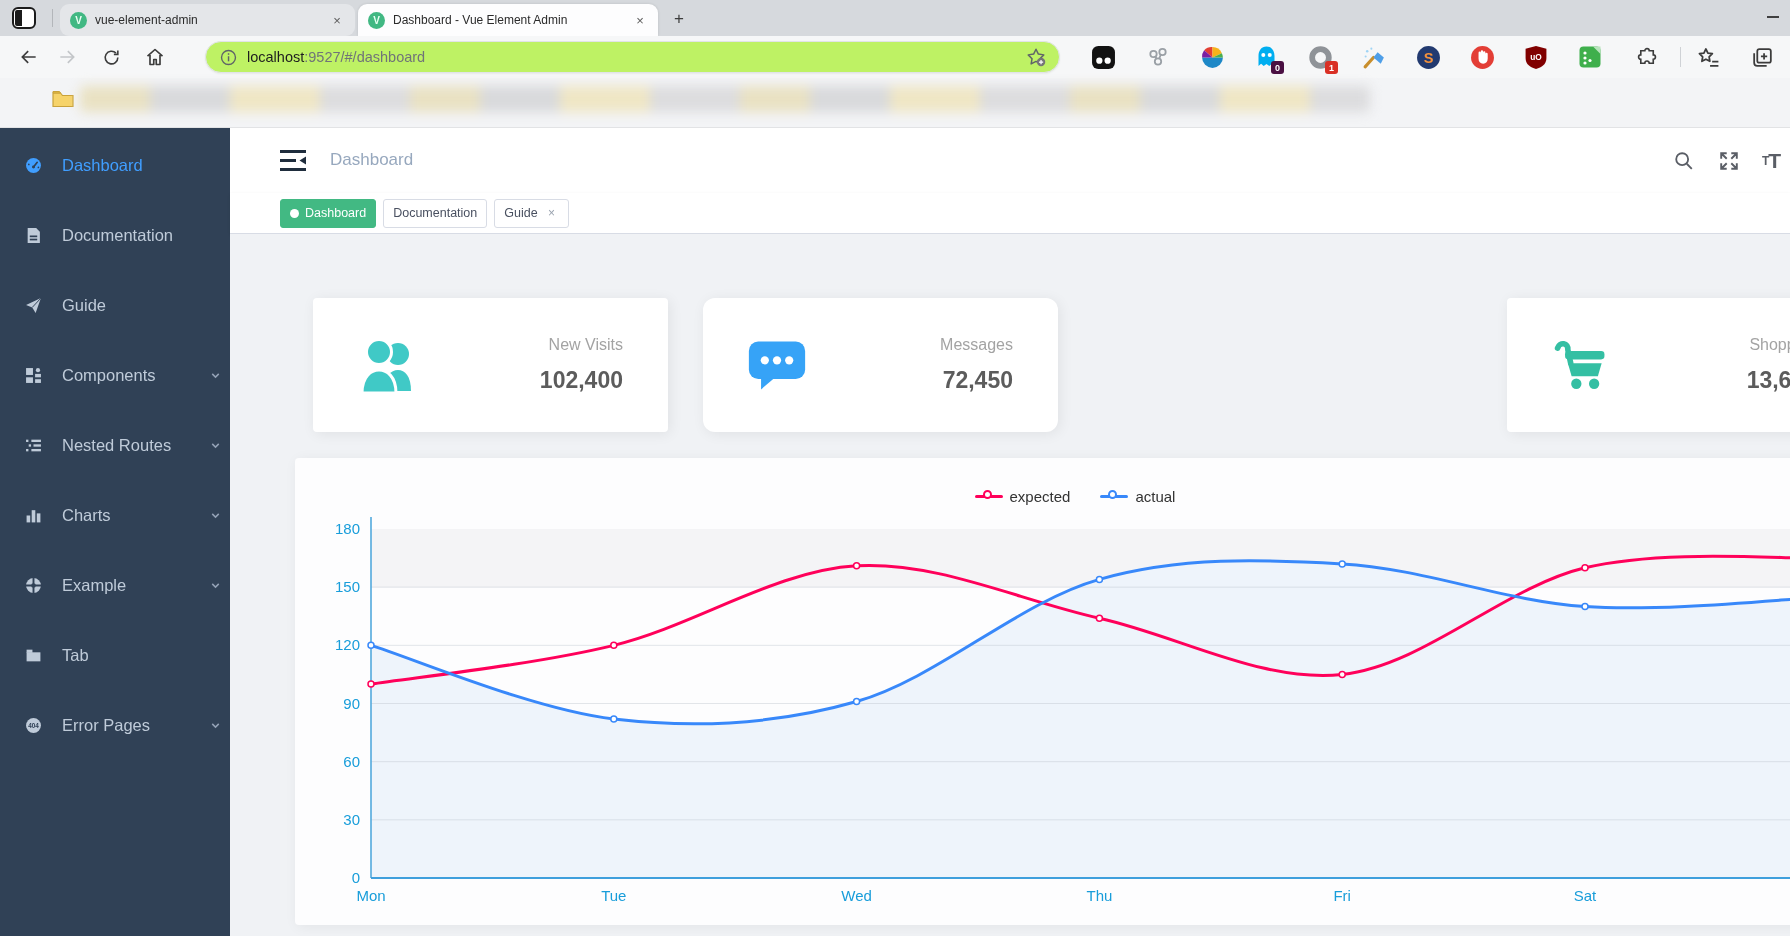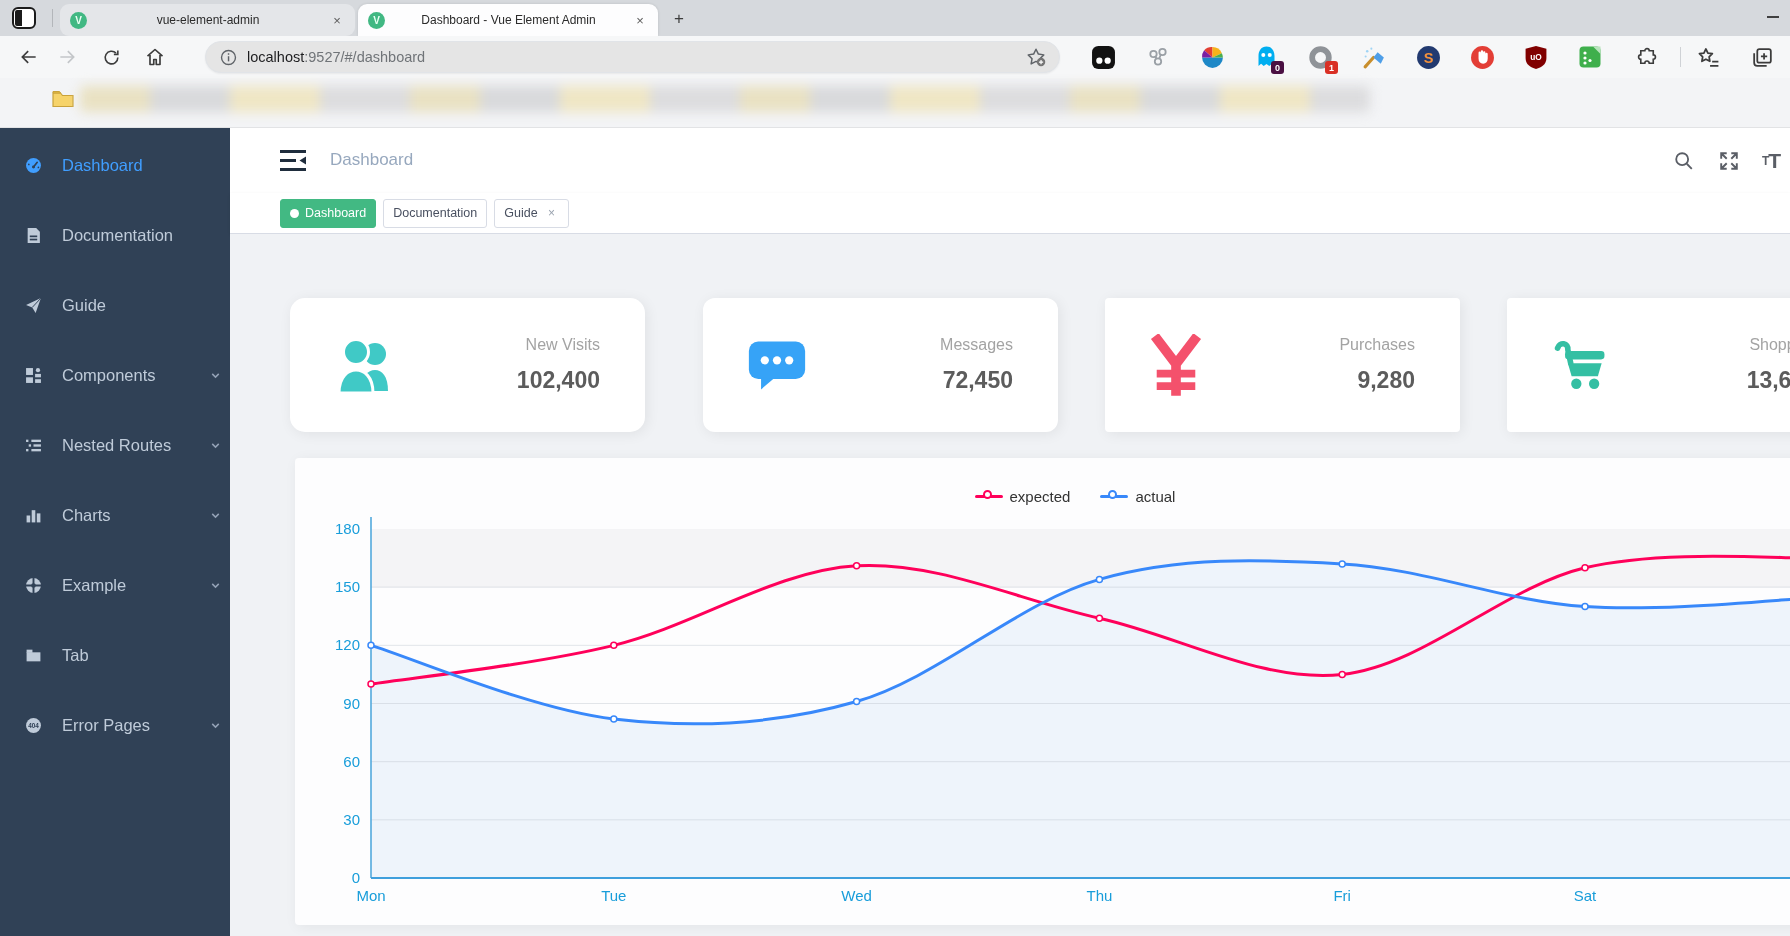--- a/index.html
+++ b/index.html
@@ -8,30 +8,30 @@
   #screen { position:relative; width:1790px; height:936px; overflow:hidden; }
 
   
   #tabstrip { position:absolute; left:0; top:0; width:1790px; height:36px; background:#d6d9dd; }
   .ws-btn { position:absolute; left:12px; top:7px; width:24px; height:22px; border:2.5px solid #1b1b1b; border-radius:6px; background:#fff; }
   .ws-btn::before { content:""; position:absolute; left:1px; top:1px; bottom:1px; width:7px; background:#1b1b1b; border-radius:2px 0 0 2px; }
   .strip-div { position:absolute; left:52px; top:9px; width:1px; height:18px; background:#b3b6ba; }
   .tab { position:absolute; top:4px; height:32px; border-radius:9px; display:flex; align-items:center; padding:0 10px; }
   .tab.inactive { background:#e4e6e9; }
   .tab.active { background:#fdfdfe; border-radius:9px 9px 0 0; height:32px; box-shadow:0 0 3px rgba(0,0,0,.12); }
-  .tab .title { font-size:12px; color:#2b2b2b; white-space:nowrap; overflow:hidden; flex:1; margin:0 8px;text-align:center; }
+  .tab .title { font-size:12px; color:#2b2b2b; white-space:nowrap; overflow:hidden; flex:1; margin:0 8px; }
   .favicon { width:17px; height:17px; border-radius:50%; background:#41b883; color:#eafff4; font-size:10px; font-weight:bold; display:flex; align-items:center; justify-content:center; flex-shrink:0; }
   .tab-close { width:16px; height:16px; font-size:13px; color:#5c5c5c; display:flex; align-items:center; justify-content:center; border-radius:4px; flex-shrink:0; }
   .newtab-btn { position:absolute; left:668px; top:8px; width:22px; height:22px; font-size:17px; color:#3c3c3c; display:flex; align-items:center; justify-content:center; }
   .min-btn { position:absolute; right:4px; top:0; width:26px; height:34px; display:flex; align-items:center; justify-content:center; }
   .min-btn div { width:12px; height:2px; background:#404040; }
 
   #toolbar { position:absolute; left:0; top:36px; width:1790px; height:42px; background:#f6f7f8; }
   .navbtn { position:absolute; top:6px; width:30px; height:30px; display:flex; align-items:center; justify-content:center; border-radius:6px; }
-  .addr { position:absolute; left:205px; top:5px; width:855px; height:32px; background:#e5e5e5; border:1px solid #e1e4e8; border-radius:16px; box-shadow:0 1px 2px rgba(0,0,0,.06); display:flex; align-items:center; padding:0 12px 0 14px; }
+  .addr { position:absolute; left:205px; top:5px; width:855px; height:32px; background:#bef264; border:1px solid #e1e4e8; border-radius:16px; box-shadow:0 1px 2px rgba(0,0,0,.06); display:flex; align-items:center; padding:0 12px 0 14px; }
   .addr .url { font-size:14.5px; margin-left:10px; flex:1; white-space:nowrap; overflow:hidden; }
   .addr .url .host { color:#1d1d1f; }
   .addr .url .rest { color:#707478; }
   .ext { position:absolute; top:7px; width:28px; height:28px; display:flex; align-items:center; justify-content:center; }
   .ext .badge { position:absolute; right:-4px; bottom:-3px; min-width:13px; height:13px; font-size:9px; font-weight:bold; color:#fff; display:flex; align-items:center; justify-content:center; border-radius:3px; padding:0 2px; }
   .tb-div { position:absolute; left:1680px; top:11px; width:1px; height:20px; background:#cfd2d6; }
 
   #favbar { position:absolute; left:0; top:78px; width:1790px; height:50px; background:#f3f4f6; border-bottom:1px solid #e2e3e5; }
   .blurstrip { position:absolute; left:80px; top:8px; width:1290px; height:26px; border-radius:4px; filter:blur(6px);
     background:repeating-linear-gradient(90deg,#e9e1c2 0 70px,#d8d9db 70px 150px,#efe6c4 150px 240px,#dcdcde 240px 330px); }
@@ -407,21 +407,21 @@
           <span>Documentation</span>
         </div>
         <div class="tag">
           <span>Guide</span>
           <span class="x">×</span>
         </div>
       </div>
 
       <div id="content">
 
-        <div class="card" style="left:60px;border-radius:15px;">
+        <div class="card" style="left:83px;">
           <div class="ic">
             <svg width="64" height="56" viewBox="0 0 64 56">
                 <circle cx="41" cy="17" r="11" fill="#40c9c6"></circle>
                 <path d="M27 54c0-15 7-21 14-21s13 6 13 21z" fill="#40c9c6"></path>
                 <circle cx="22" cy="15" r="12.5" fill="#40c9c6" stroke="#fff" stroke-width="3"></circle>
                 <path d="M5 56c0-17 9.5-23 17-23s17 6 17 23z" fill="#40c9c6" stroke="#fff" stroke-width="3"></path>
               </svg>
           </div>
           <div class="txt">
             <div class="lbl">New Visits</div>
@@ -438,32 +438,20 @@
                 <circle cx="32" cy="23" r="4.4" fill="#fff"></circle>
                 <circle cx="45" cy="23" r="4.4" fill="#fff"></circle>
               </svg>
           </div>
           <div class="txt">
             <div class="lbl">Messages</div>
             <div class="num">72,450</div>
           </div>
         </div>
 
-        <div class="card" style="left:875px;">
-          <div class="ic">
-            <svg width="54" height="62" viewBox="0 0 56 64" stroke="#f4516c" stroke-width="10" fill="none">
-                <path d="M6 2l22 29M50 2L28 31M28 29v35"></path>
-                <path d="M8 41h40M8 54h40" stroke-width="8"></path>
-              </svg>
-          </div>
-          <div class="txt">
-            <div class="lbl">Purchases</div>
-            <div class="num">9,280</div>
-          </div>
-        </div>
 
         <div class="card" style="left:1277px;">
           <div class="ic">
             <svg width="60" height="56" viewBox="0 0 64 56">
                 <path d="M7 10c2-7 12-6 11 2l3 14" fill="none" stroke="#34bfa3" stroke-width="6" stroke-linecap="round"></path>
                 <rect x="15" y="13" width="42" height="9" rx="3.5" fill="#34bfa3"></rect>
                 <path d="M18 26h36l-4 14H22z" fill="#34bfa3"></path>
                 <circle cx="27" cy="48" r="5.5" fill="#34bfa3"></circle>
                 <circle cx="46" cy="48" r="5.5" fill="#34bfa3"></circle>
               </svg>

